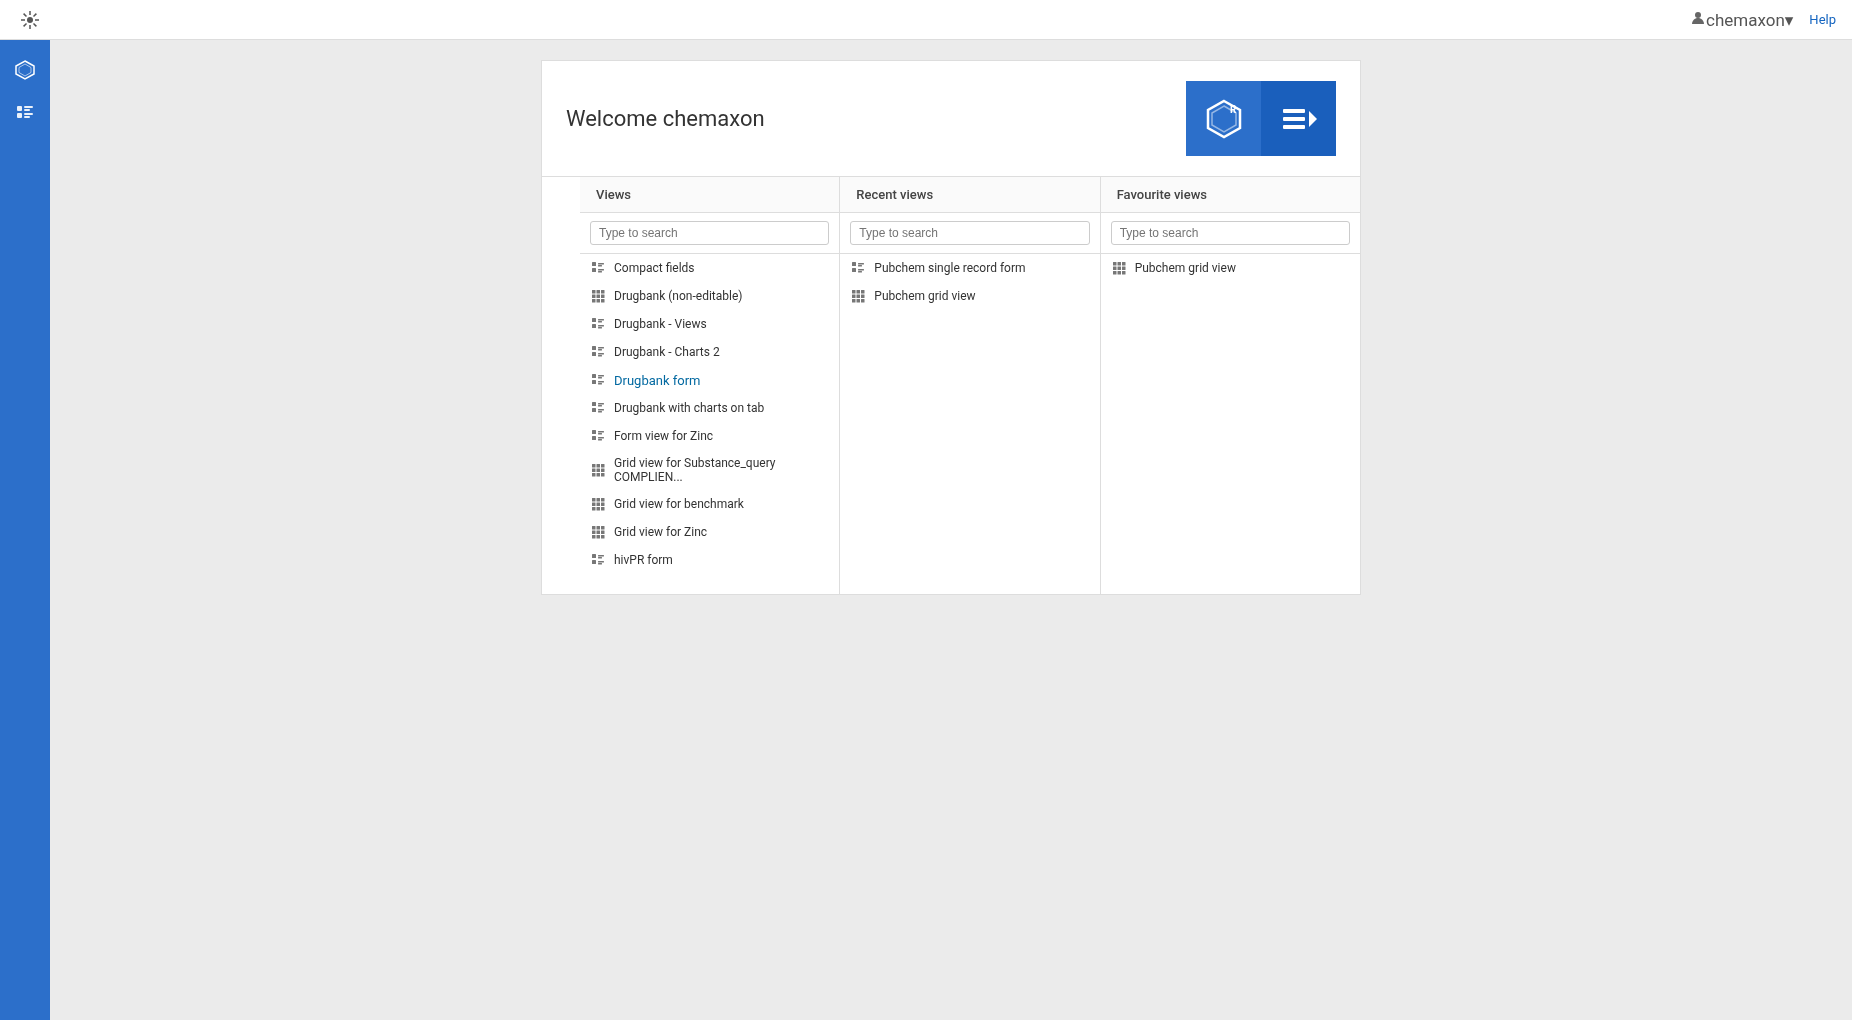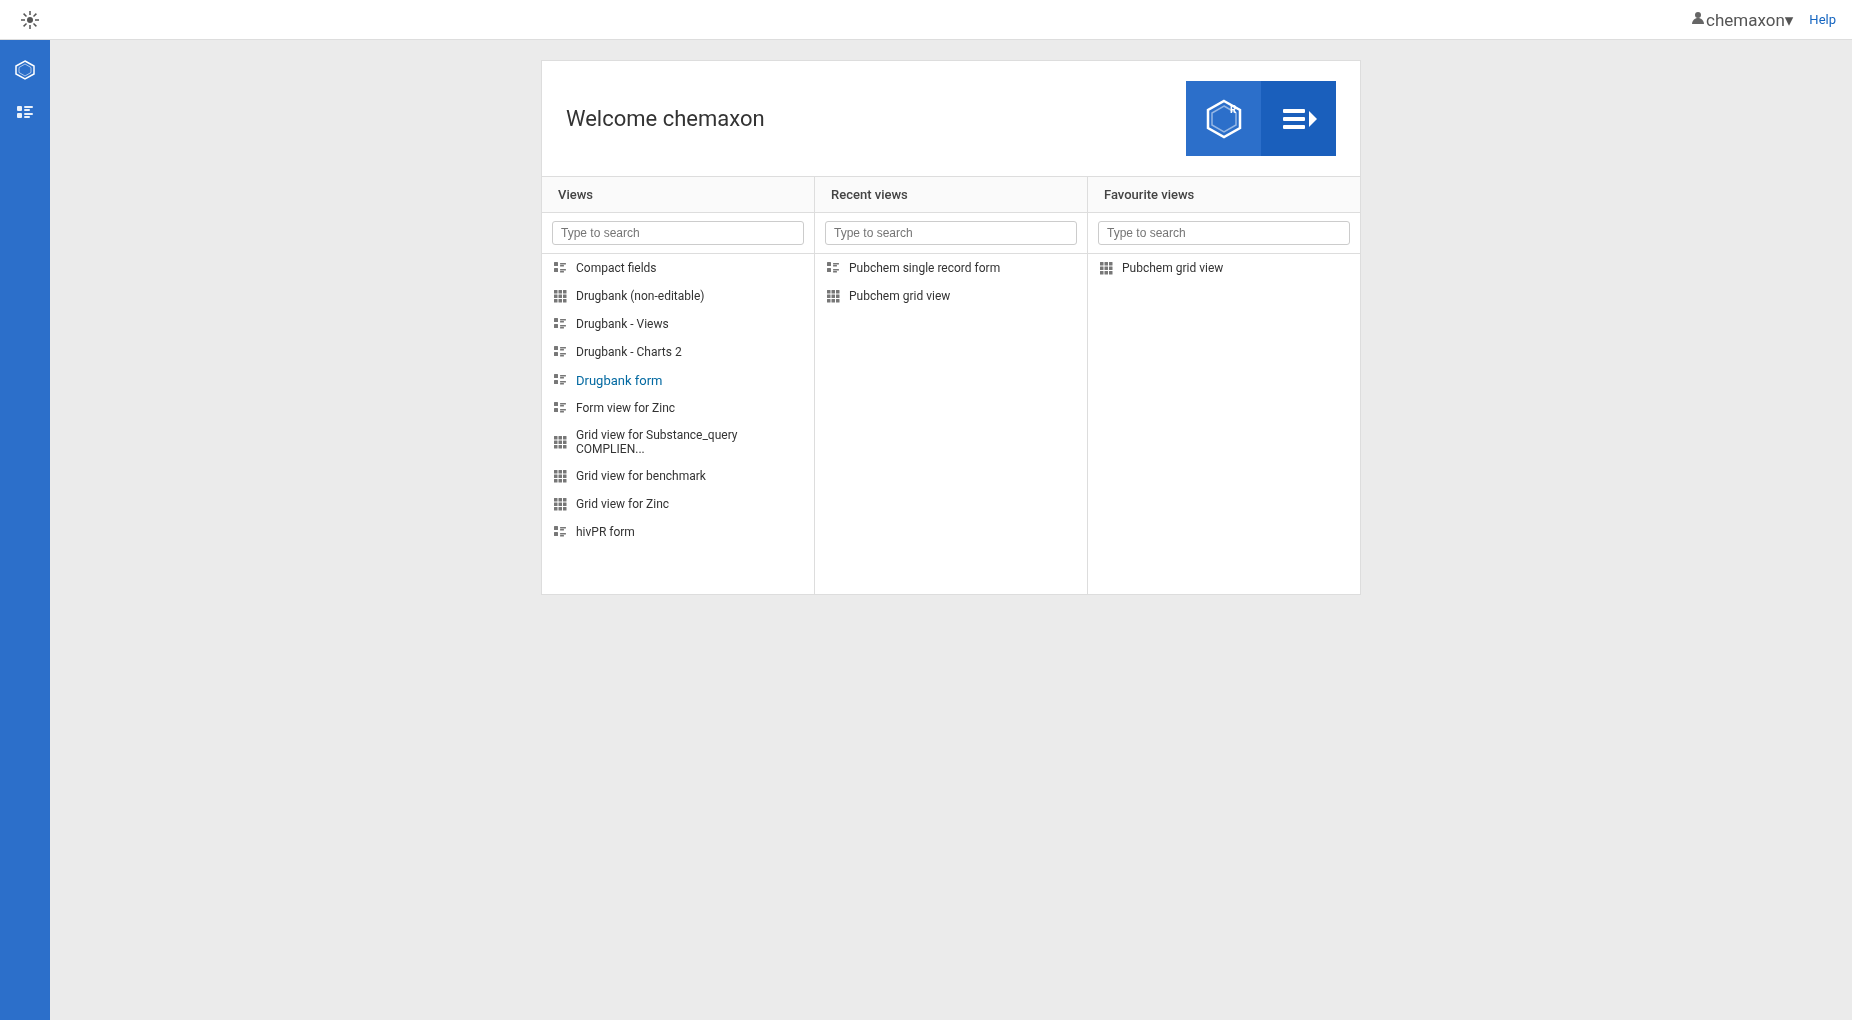--- a/index.html
+++ b/index.html
@@ -128,20 +128,21 @@
       background: #2c6fca;
     }
     .header-icon-btn.darker-blue {
       background: #1a5fbc;
     }
 
     
     .views-container {
       display: flex;
       border-top: none;
+      padding-left: 38px;
     }
 
     .views-column {
       flex: 1;
       border-right: 1px solid #ddd;
     }
     .views-column:last-child {
       border-right: none;
     }
 
@@ -364,20 +365,33 @@
                 <div class="view-icon">
                   <svg width="14" height="14" viewBox="0 0 14 14" fill="none">
                     <rect x="1" y="1" width="4" height="4" rx="0.5" fill="#777"></rect>
                     <rect x="7" y="2" width="6" height="1.5" rx="0.5" fill="#777"></rect>
                     <rect x="7" y="4" width="4" height="1.5" rx="0.5" fill="#777"></rect>
                     <rect x="1" y="7" width="4" height="4" rx="0.5" fill="#777"></rect>
                     <rect x="7" y="8" width="6" height="1.5" rx="0.5" fill="#777"></rect>
                     <rect x="7" y="10" width="4" height="1.5" rx="0.5" fill="#777"></rect>
                   </svg>
                 </div>
+                <span style="font-size: 12px; color: rgb(51, 51, 51);">Drugbank with charts on tab</span>
+              </div>
+              <div class="view-item">
+                <div class="view-icon">
+                  <svg width="14" height="14" viewBox="0 0 14 14" fill="none">
+                    <rect x="1" y="1" width="4" height="4" rx="0.5" fill="#777"></rect>
+                    <rect x="7" y="2" width="6" height="1.5" rx="0.5" fill="#777"></rect>
+                    <rect x="7" y="4" width="4" height="1.5" rx="0.5" fill="#777"></rect>
+                    <rect x="1" y="7" width="4" height="4" rx="0.5" fill="#777"></rect>
+                    <rect x="7" y="8" width="6" height="1.5" rx="0.5" fill="#777"></rect>
+                    <rect x="7" y="10" width="4" height="1.5" rx="0.5" fill="#777"></rect>
+                  </svg>
+                </div>
                 <span style="font-size: 12px; color: rgb(51, 51, 51);">Form view for Zinc</span>
               </div>
               <div class="view-item">
                 <div class="view-icon">
                   <svg width="14" height="14" viewBox="0 0 14 14" fill="none">
                     <rect x="1" y="1" width="3.5" height="3.5" rx="0.3" fill="#777"></rect>
                     <rect x="5.5" y="1" width="3.5" height="3.5" rx="0.3" fill="#777"></rect>
                     <rect x="10" y="1" width="3.5" height="3.5" rx="0.3" fill="#777"></rect>
                     <rect x="1" y="5.5" width="3.5" height="3.5" rx="0.3" fill="#777"></rect>
                     <rect x="5.5" y="5.5" width="3.5" height="3.5" rx="0.3" fill="#777"></rect>

